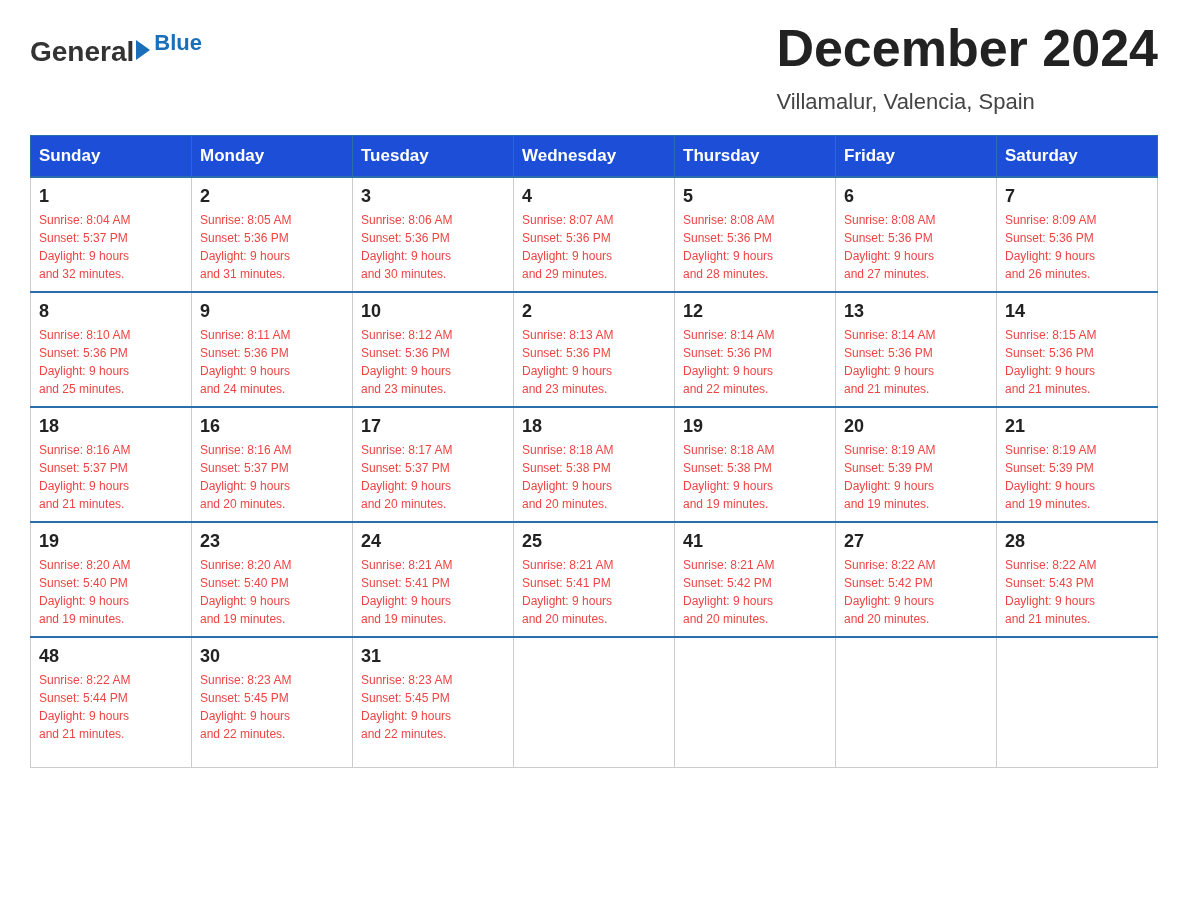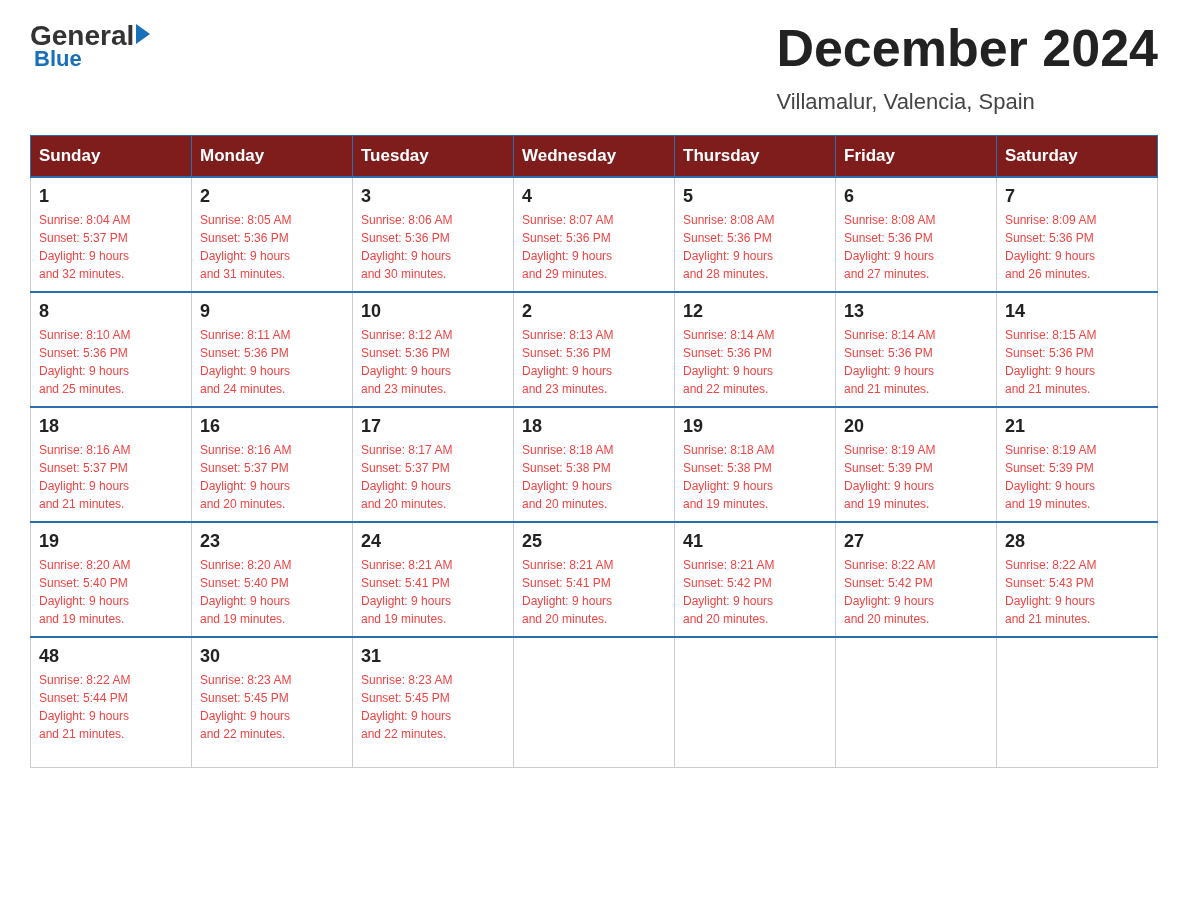--- a/index.html
+++ b/index.html
@@ -11,22 +11,23 @@
       min-height: 918px;
     }
     .header {
       display: flex;
       justify-content: space-between;
       align-items: flex-start;
       margin-bottom: 20px;
     }
     .logo {
       display: flex;
-      flex-direction: column;
+      flex-direction: row;
       align-items: flex-start;
+      margin-top: 16px;
     }
     .logo-text {
       display: flex;
       align-items: center;
       font-size: 28px;
       font-weight: bold;
     }
     .logo-general {
       color: #333;
     }
@@ -59,21 +60,21 @@
       font-size: 22px;
       color: #444;
       margin-top: 12px;
     }
     table {
       width: 100%;
       border-collapse: collapse;
       table-layout: fixed;
     }
     thead th {
-      background-color: #7f1d1d;
+      background-color: #1d4ed8;
       color: #fff;
       padding: 10px 8px;
       font-size: 17px;
       font-weight: bold;
       text-align: left;
       border: 1px solid #2a6fad;
     }
     tbody td {
       vertical-align: top;
       padding: 8px;

